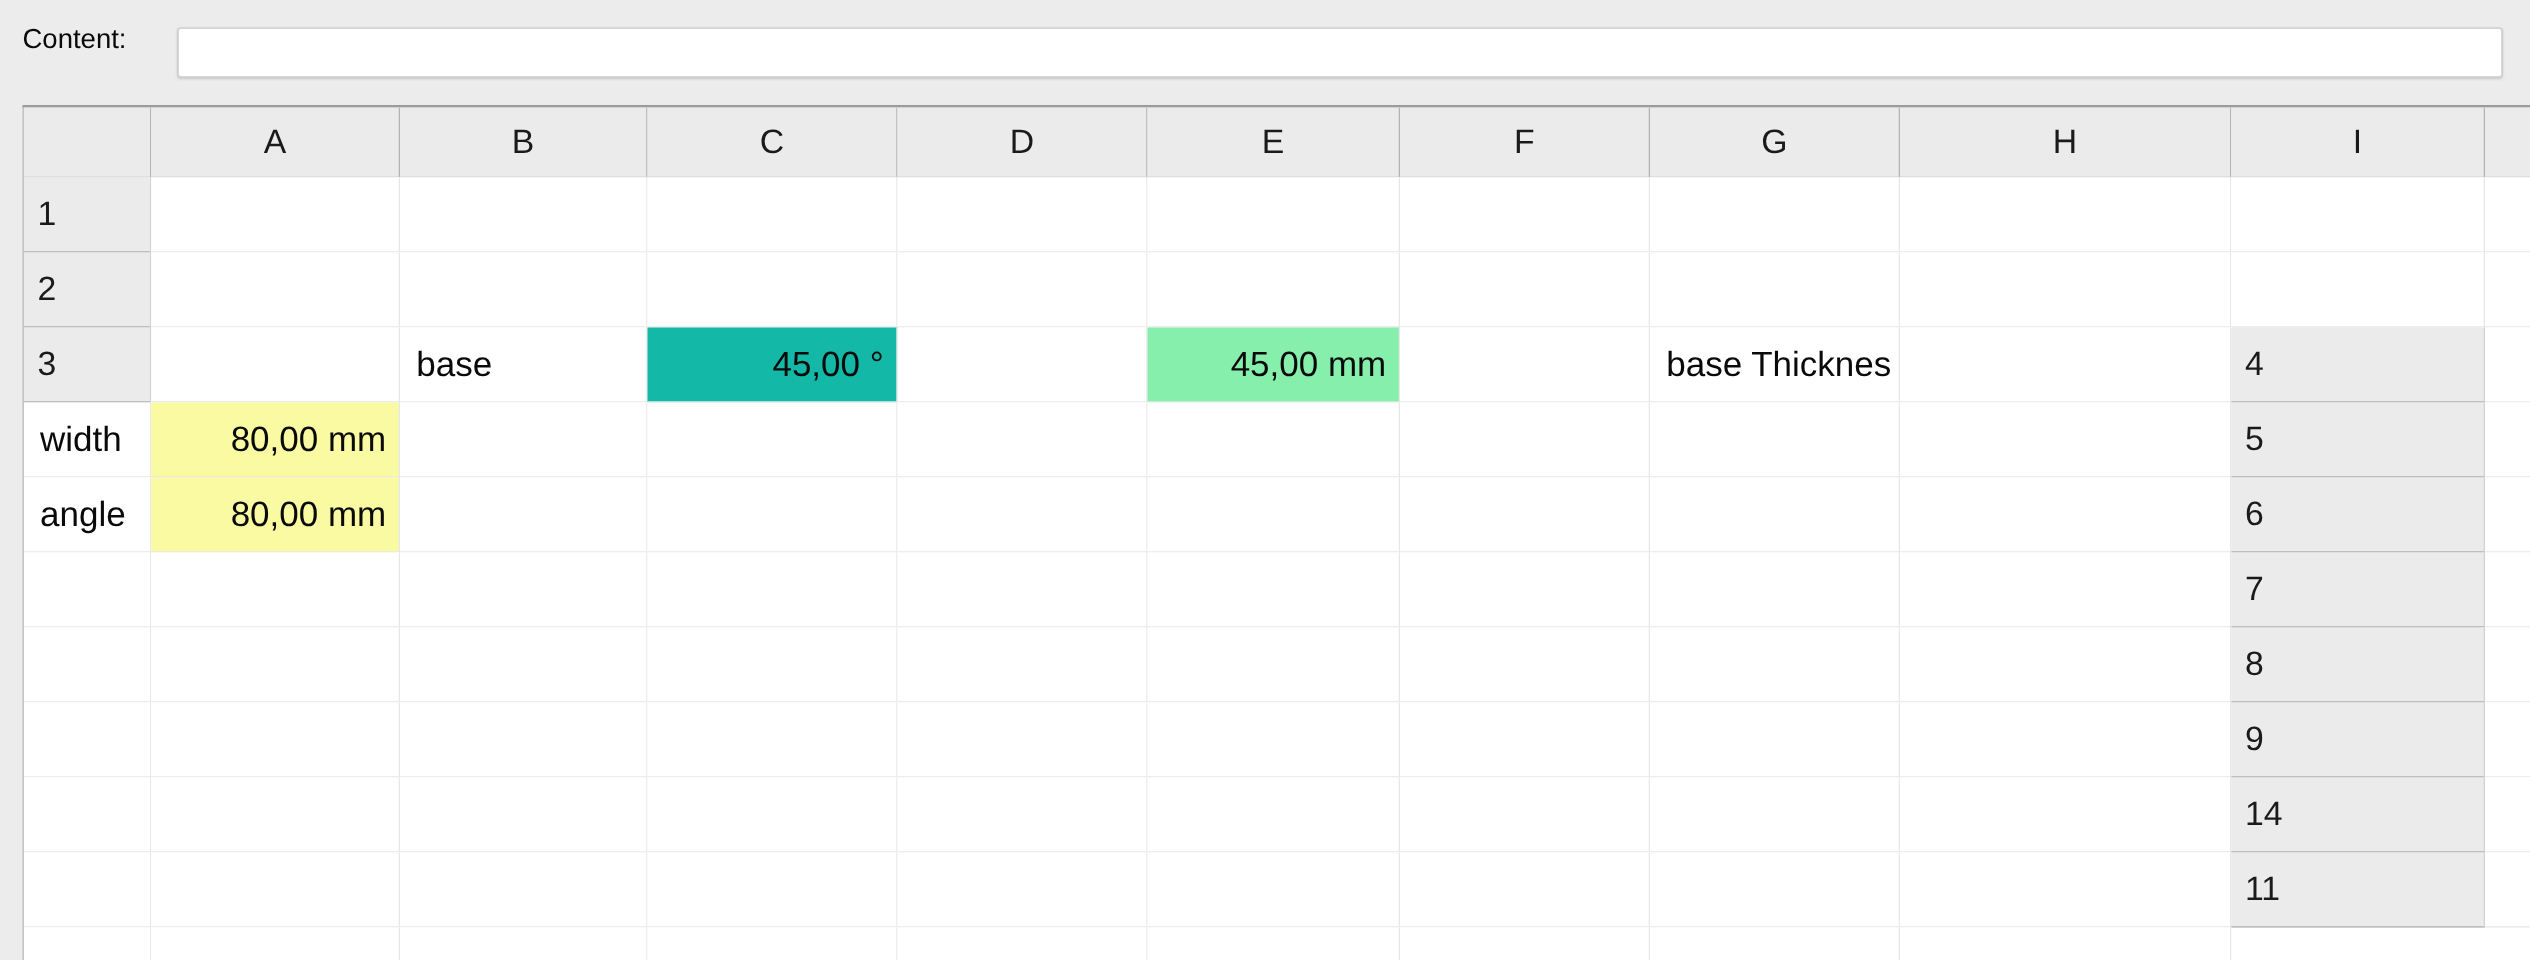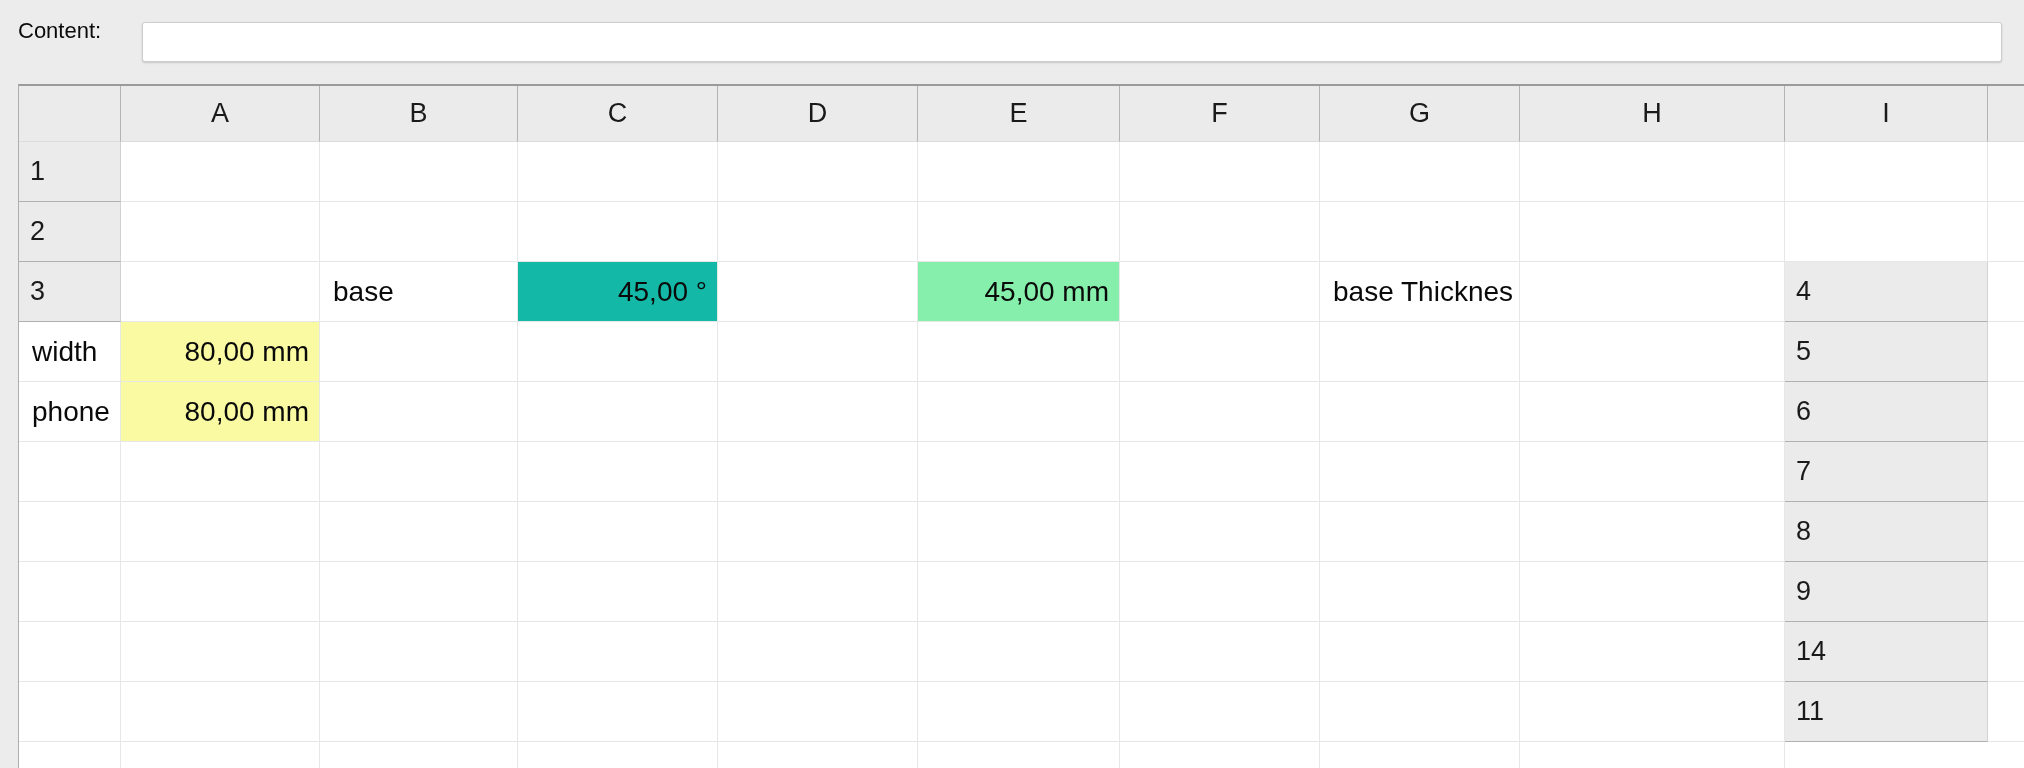--- a/index.html
+++ b/index.html
@@ -145,21 +145,21 @@
       <div class="c right" style="background: rgb(250, 250, 163);">80,00 mm</div>
       <div class="c"></div>
       <div class="c"></div>
       <div class="c"></div>
       <div class="c"></div>
       <div class="c"></div>
       <div class="c"></div>
       <div class="c"></div>
       <div class="rh">5</div>
       <div class="c"></div>
-      <div class="c">phone</div>
+      <div class="c">angle</div>
       <div class="c right" style="background: rgb(250, 250, 163);">80,00 mm</div>
       <div class="c"></div>
       <div class="c"></div>
       <div class="c"></div>
       <div class="c"></div>
       <div class="c"></div>
       <div class="c"></div>
       <div class="c"></div>
       <div class="rh">6</div>
       <div class="c"></div>

